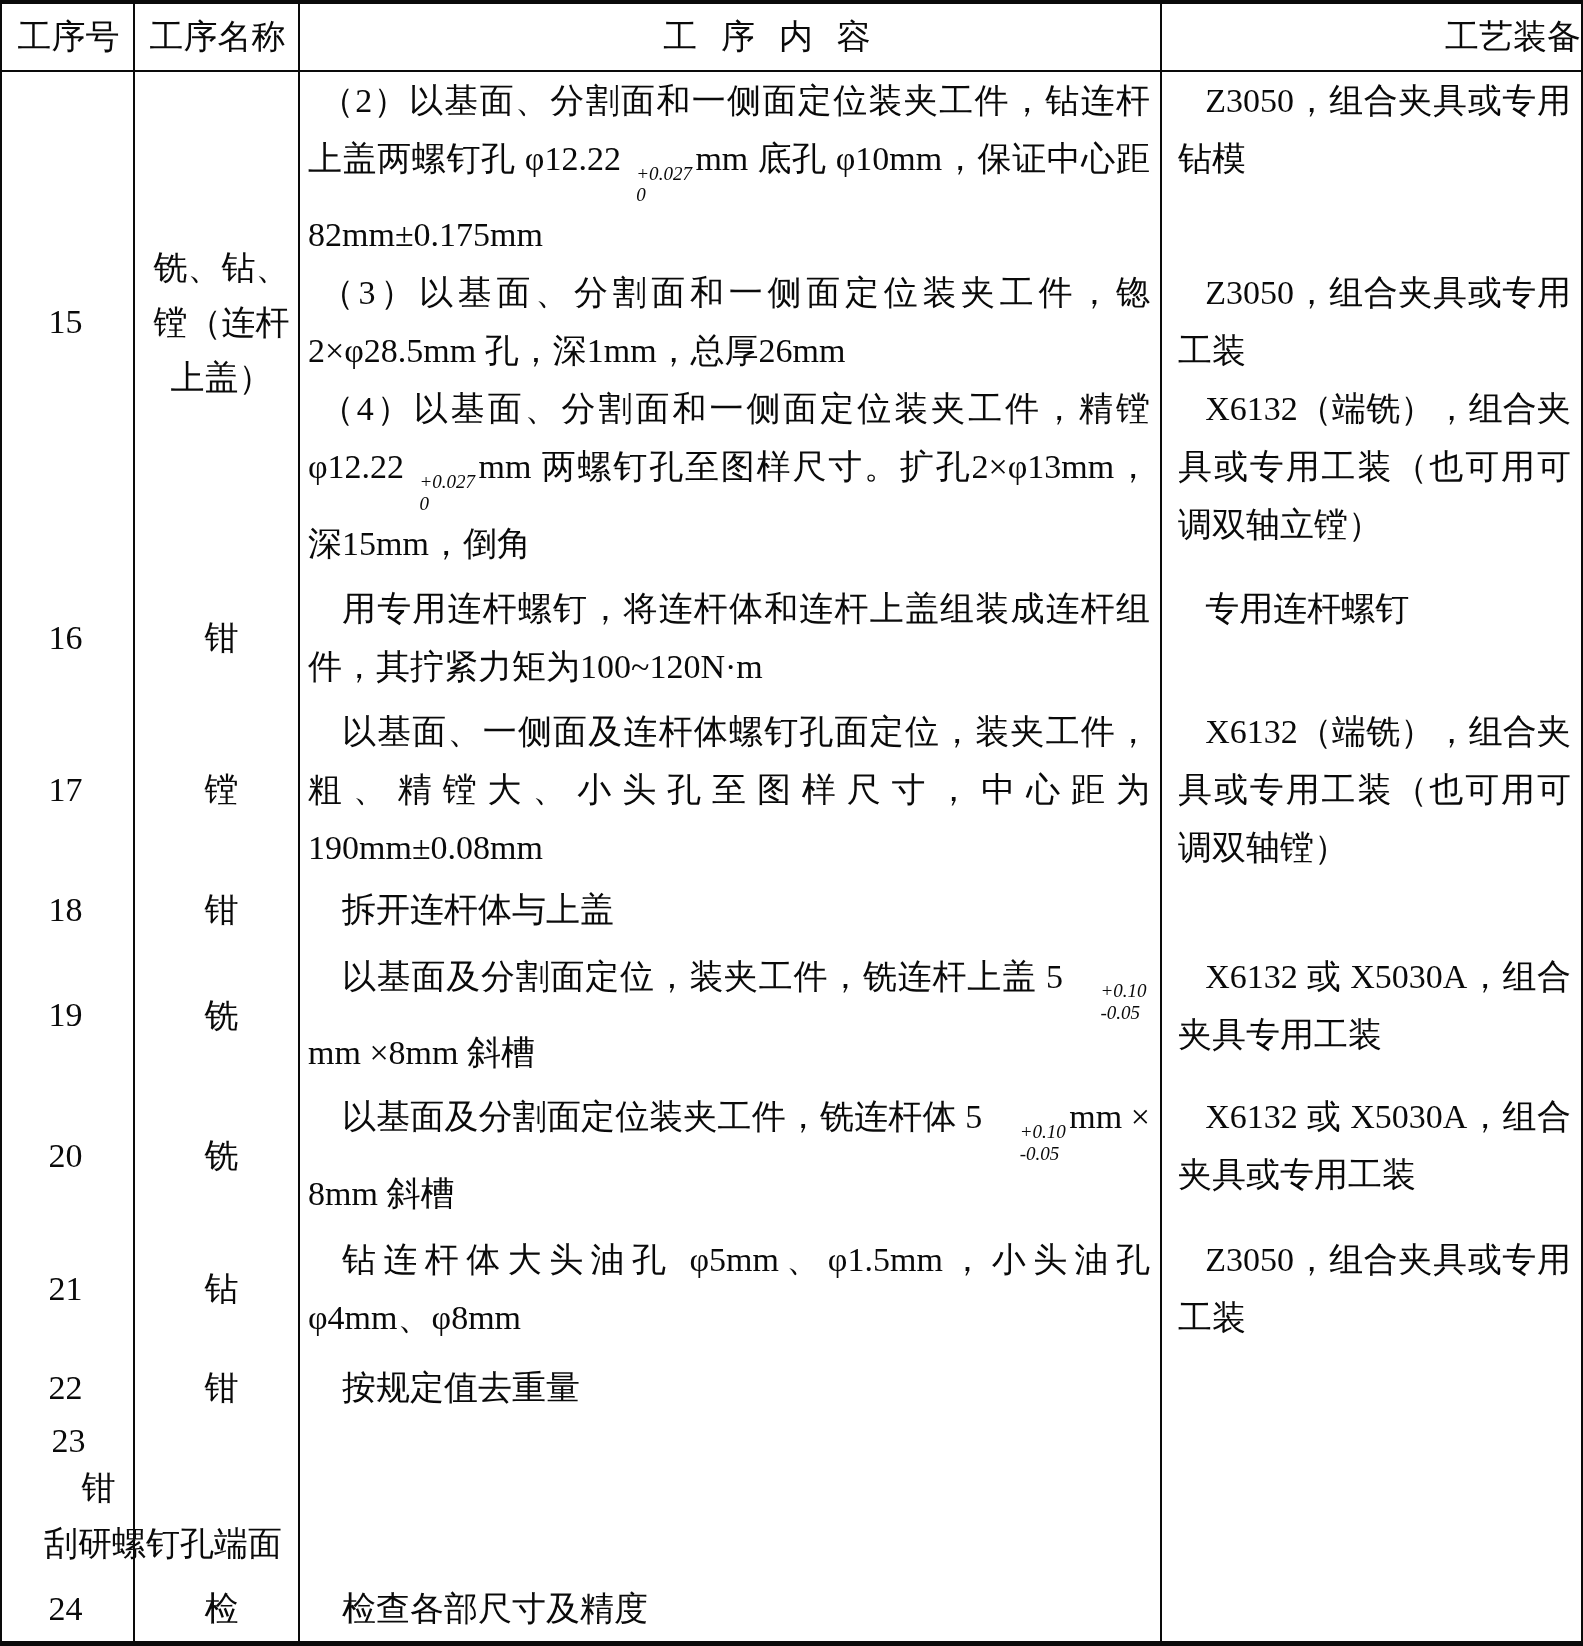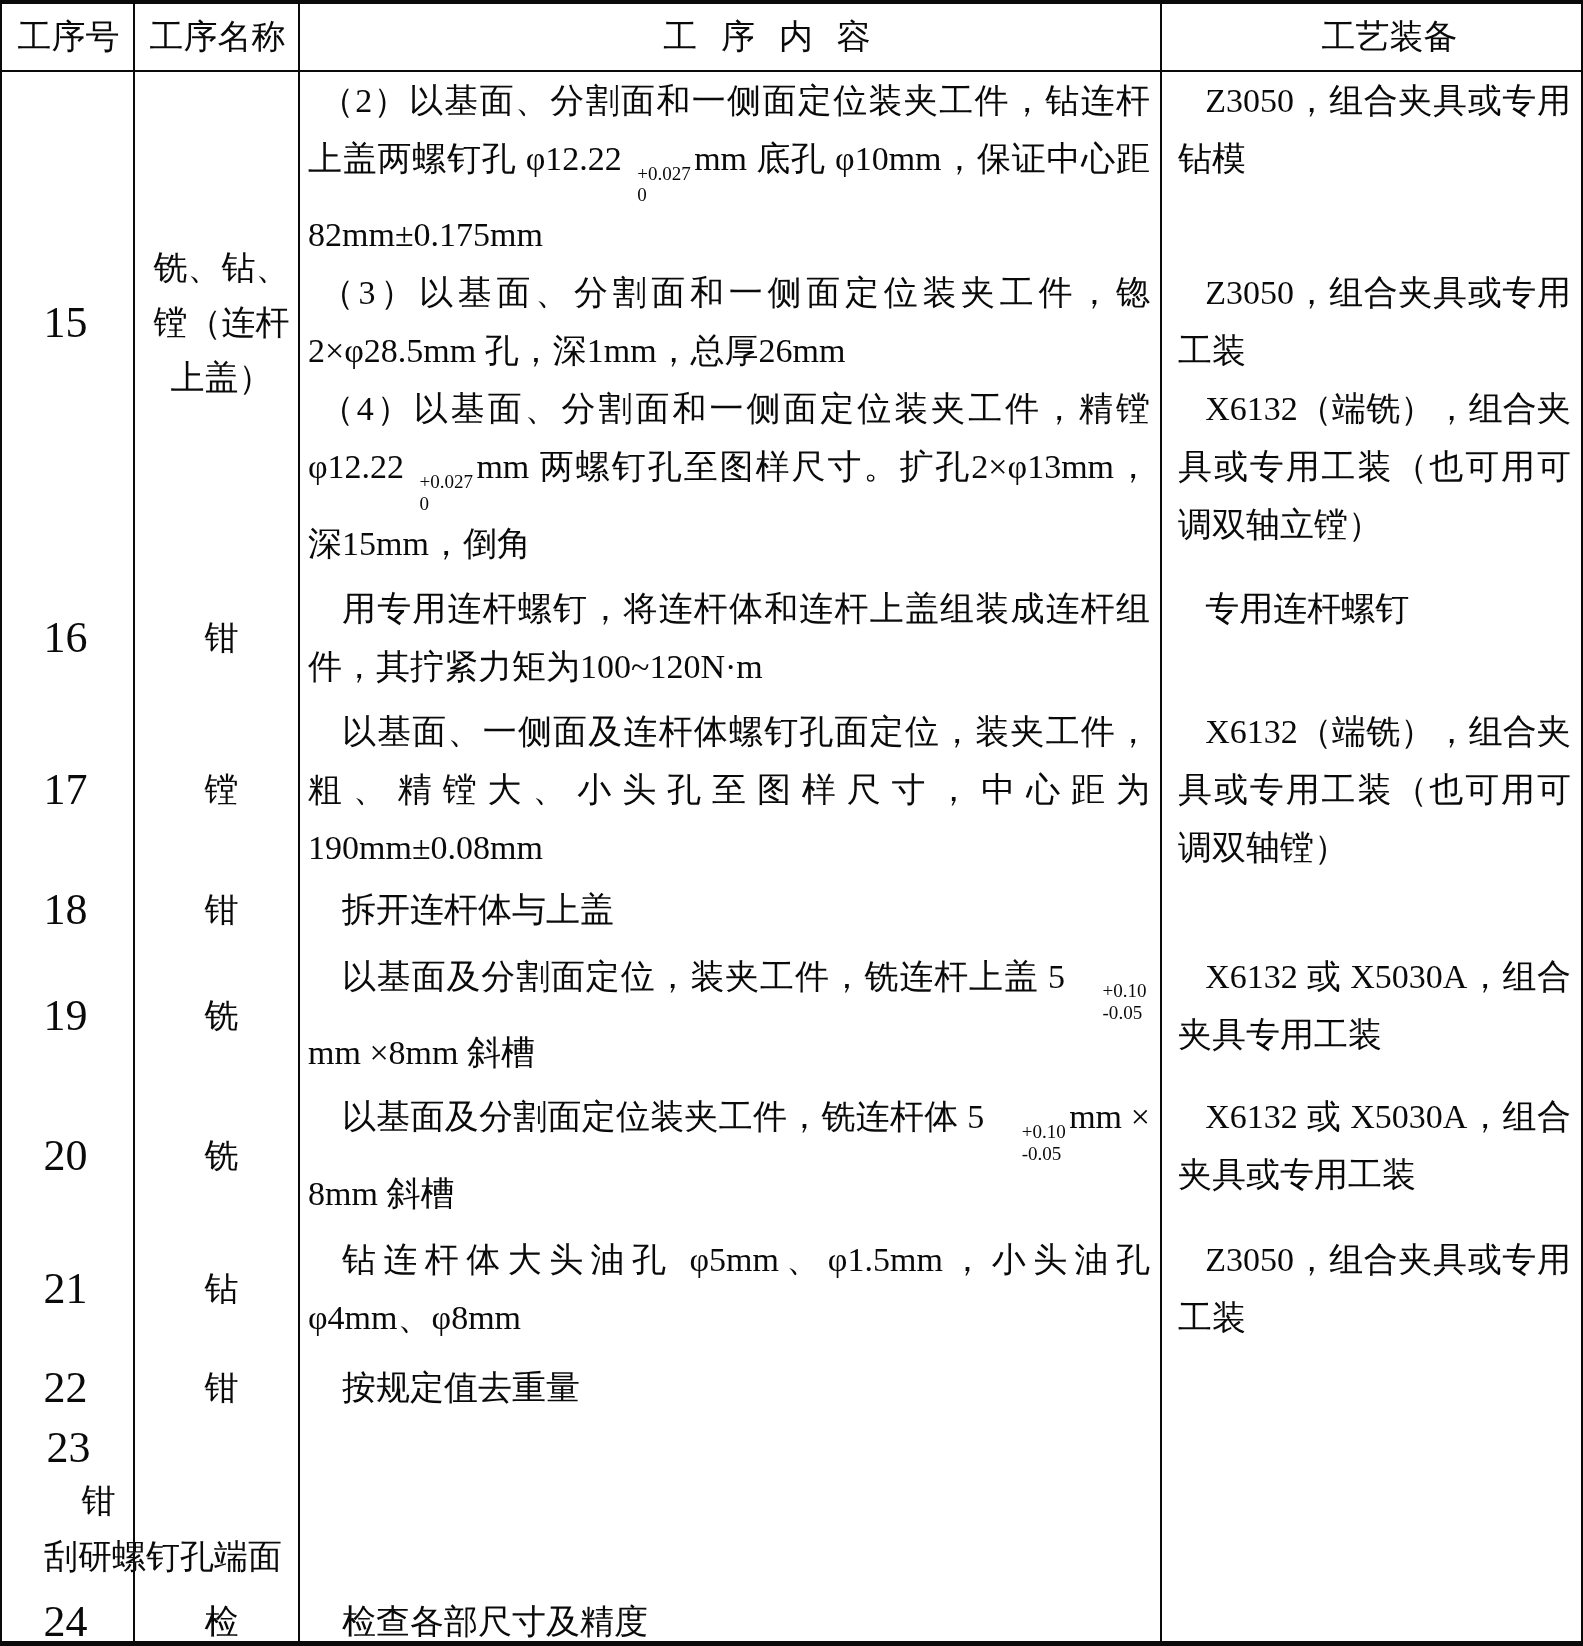--- a/index.html
+++ b/index.html
@@ -19,29 +19,29 @@
   .vline { position:absolute; top:0; bottom:0; width:2px; background:#0a0a0a; }
   .vline.v1 { left:131px; }
   .vline.v2 { left:296px; }
   .vline.v3 { left:1158px; }
 
   .hdr { display:flex; height:66px; border-bottom:2px solid #0a0a0a; align-items:center; }
   .hc { text-align:center; font-size:34px; }
   .w1 { width:133px; }
   .w2 { width:165px; }
   .w3 { width:862px; }
-  .w4 { flex:1; }
+  .w4 { flex:1;text-align:right; }
   .hc.content-label { word-spacing:0.45em;padding-left:36px; }
 
   .tbody { }
   .op-row { display:flex; }
   .cell-no {
     width:133px; box-sizing:border-box;
     display:flex; align-items:center; justify-content:center;
-    font-size:44px;
+    font-size:34px;
   }
   .cell-name {
     width:165px; box-sizing:border-box;
     display:flex; flex-direction:column; align-items:center; justify-content:center;
     font-size:34px; line-height:55px; text-align:center;margin-left:14px;
   }
   .cell-main { flex:1; display:flex; flex-direction:column; justify-content:center; }
   .block { display:flex; }
   .bc { width:862px; box-sizing:border-box; padding:0 12px 0 8px; }
   .be { width:419px; box-sizing:border-box; padding:0 10px 0 16px; }
@@ -52,21 +52,21 @@
   p.ct.indent-paren { text-indent:0.35em; }
   p.ct.indent-full  { text-indent:1em; }
   p.eq { text-indent:0.8em; }
 
   .tol {
     display:inline-flex; flex-direction:column;
     vertical-align:-0.5em;
     font-size:0.56em; line-height:1.15;
     margin:0 0.18em;
   }
-  .tol .tsup, .tol .tsub { display:block; white-space:nowrap; text-align:left; }
+  .tol .tsup, .tol .tsub { display:block; white-space:nowrap; text-align:left;font-style:italic; }
 </style>
 </head>
 <body>
 
 <div class="sheet">
 
   <div class="hdr">
     <div class="hc w1">工序号</div>
     <div class="hc w2">工序名称</div>
     <div class="hc w3 content-label">工 序 内 容</div>

